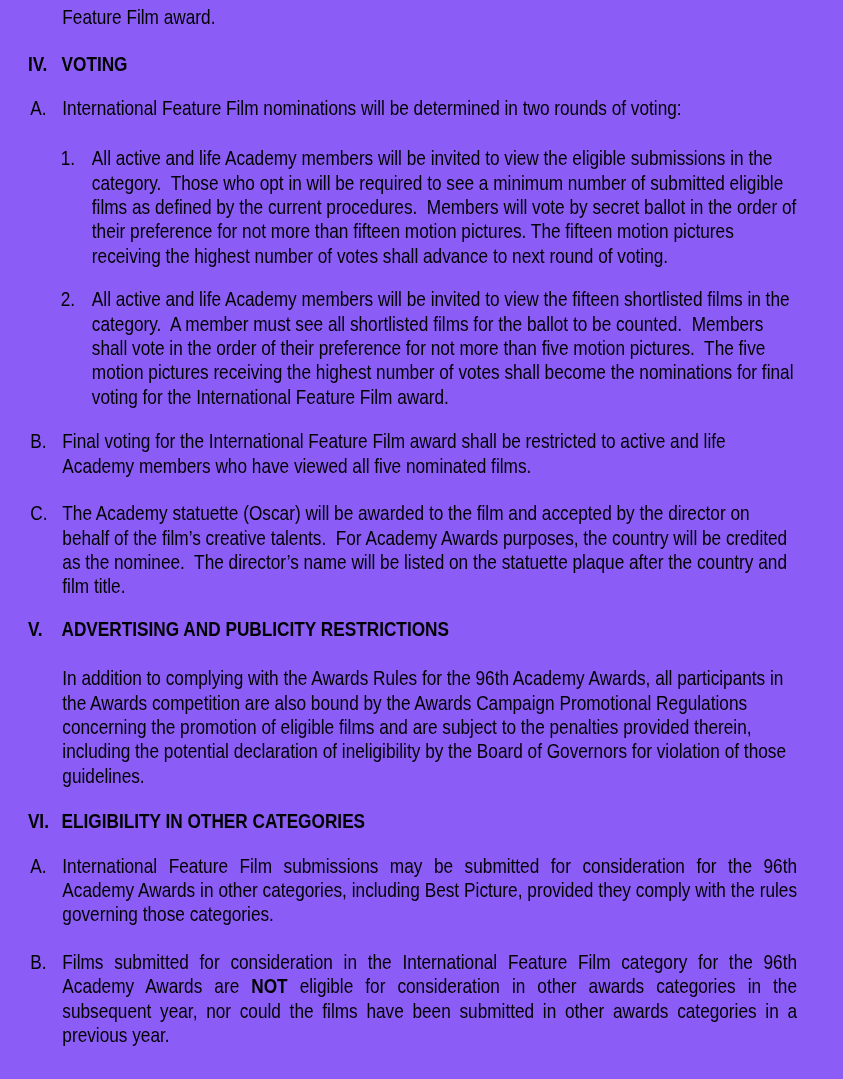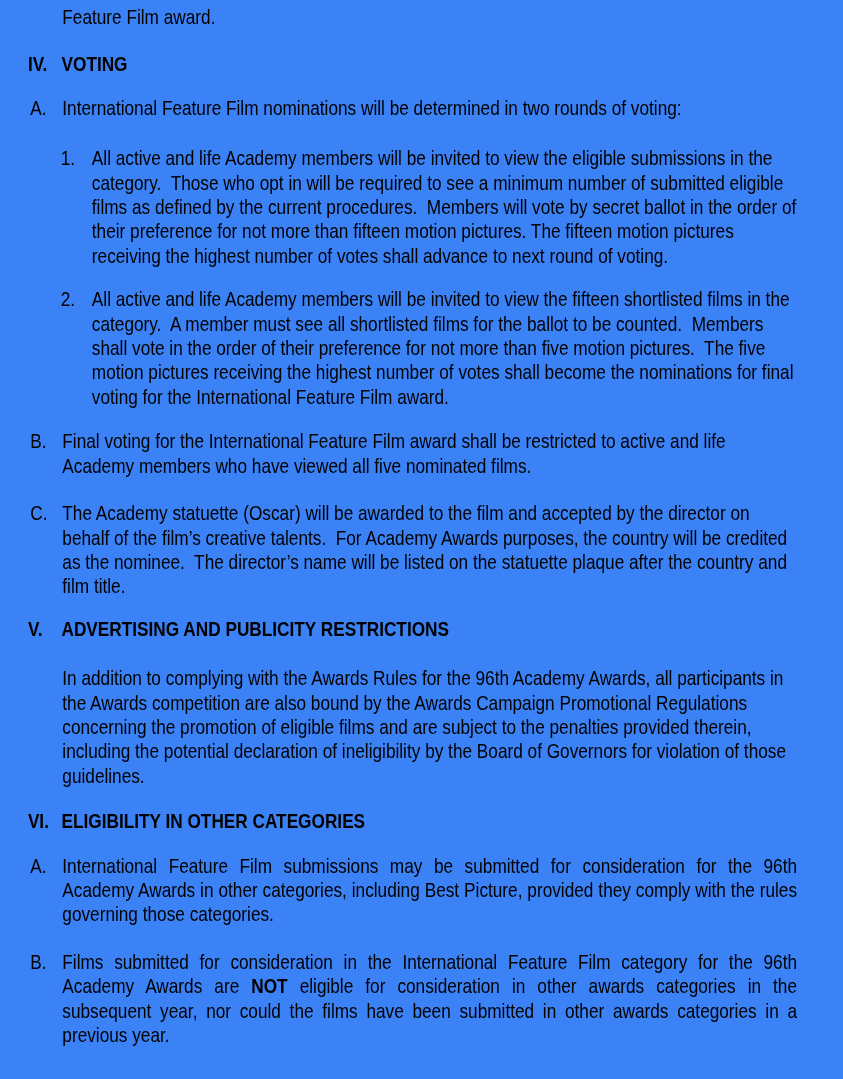--- a/index.html
+++ b/index.html
@@ -4,21 +4,21 @@
 <style>
   html, body {
     margin: 0;
     padding: 0;
     background: #ffffff;
   }
   .page {
     position: relative;
     width: 843px;
     height: 1079px;
-    background: #3b82f6;
+    background: #8b5cf6;
     overflow: hidden;
   }
   
   .doc {
     width: 1028px;
     transform: scaleX(0.82);
     transform-origin: 0 0;
     box-sizing: border-box;
     padding: 5px 56px 0 34px;
     font-family: "Liberation Sans", sans-serif;

